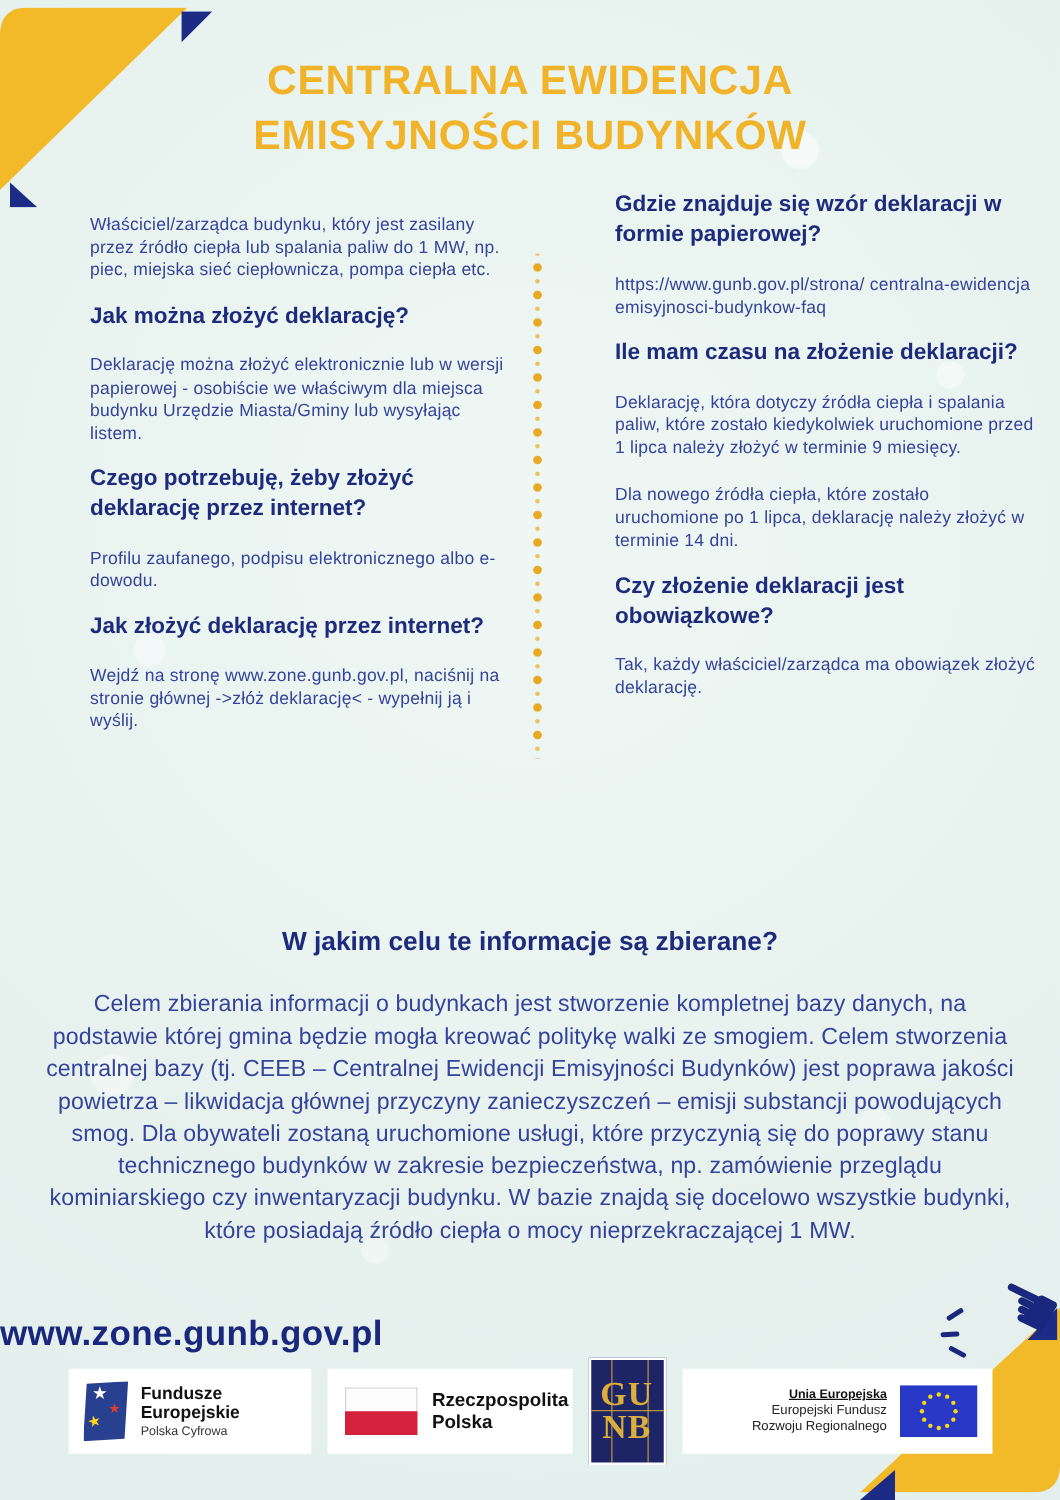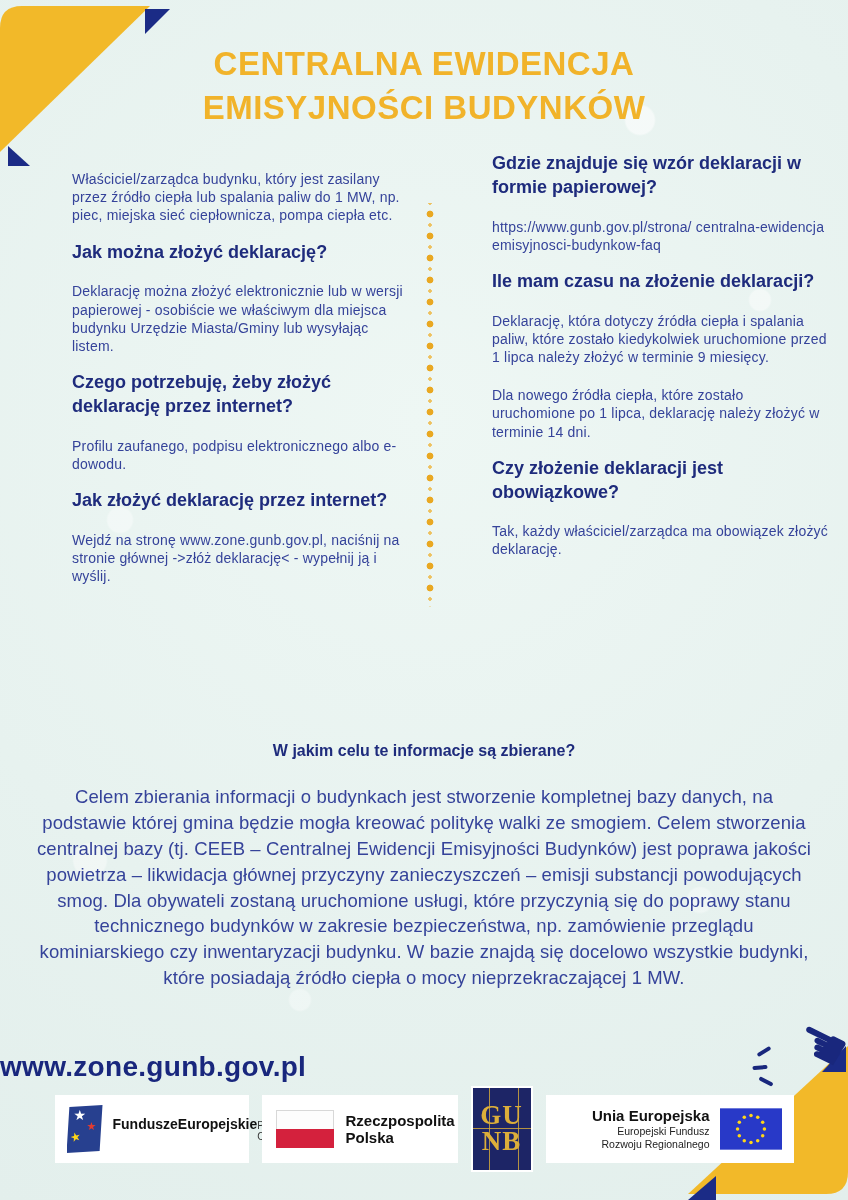--- a/index.html
+++ b/index.html
@@ -37,21 +37,21 @@
   .a{margin:18px 0 0;font-size:14px;color:#35439a;line-height:1.3;letter-spacing:.2px;}
   .a + .a{margin-top:20px;}
   
   .divider-dots{position:absolute;left:425px;top:203px;width:10px;height:404px;
     background-image:
       radial-gradient(circle,#e9a822 3.1px,rgba(233,168,34,0) 3.7px),
       radial-gradient(circle,#eec15e 1.5px,rgba(238,193,94,0) 2.1px);
     background-size:10px 22px,10px 22px;background-position:0 0,0 11px;background-repeat:repeat;}
   
   .purpose{position:absolute;top:742px;left:0;right:0;text-align:center;}
-  .purpose-h{font-size:16px;font-weight:700;color:#1e2b7c;margin:0;}
+  .purpose-h{font-size:21px;font-weight:700;color:#1e2b7c;margin:0;}
   .purpose-b{width:786px;margin:24px auto 0;font-size:18.5px;color:#35439a;line-height:1.4;letter-spacing:.1px;}
   
   .site-row{position:absolute;top:1022px;left:0;right:0;display:flex;justify-content:space-between;align-items:center;gap:4px;}
   .site-url{font-size:28px;font-weight:800;color:#19277d;letter-spacing:.3px;padding-top:18px;}
   .click-wrap{position:relative;width:92px;height:72px;}
   .hand{position:absolute;right:0;top:-6px;font-size:58px;color:#19277d;
     transform:rotate(26deg);font-family:"DejaVu Sans",sans-serif;line-height:1;}
   .spark{position:absolute;width:4px;height:15px;background:#19277d;border-radius:2px;}
   .spark1{left:6px;top:22px;transform:rotate(58deg);}
   .spark2{left:2px;top:38px;transform:rotate(86deg);}
@@ -59,39 +59,39 @@
   
   .footer{position:absolute;top:1086px;left:0;right:0;display:flex;justify-content:center;align-items:center;gap:13px;}
   .logo-box{background:#ffffff;height:68px;display:flex;align-items:center;box-sizing:border-box;}
   .fe-box{width:194px;padding:6px 12px;gap:10px;}
   .fe-flag{position:relative;width:36px;height:48px;background:#27408f;flex:none;
     clip-path:polygon(8% 4%,100% 0,92% 96%,0 100%);}
   .fe-star{position:absolute;line-height:1;font-family:"DejaVu Sans",sans-serif;}
   .fe-star-white{left:7px;top:3px;font-size:14px;color:#ffffff;}
   .fe-star-red{left:20px;top:16px;font-size:11px;color:#e03c31;}
   .fe-star-yellow{left:3px;top:26px;font-size:12px;color:#ffd617;transform:rotate(-14deg);}
-  .fe-text{display:flex;flex-direction:row;color:#111;}
+  .fe-text{display:flex;flex-direction:column;color:#111;}
   .fe-line{font-size:14px;font-weight:700;line-height:1.1;}
   .fe-sub{font-size:10px;margin-top:3px;color:#333;}
   .rp-box{width:196px;padding:22px 14px;gap:12px;}
   .pl-flag{width:58px;height:38px;flex:none;display:flex;flex-direction:column;}
   .pl-white{height:50%;background:#fdfdfd;border:1px solid #d8d8d8;border-bottom:none;box-sizing:border-box;}
   .pl-red{height:50%;background:#d4213d;}
   .rp-text{font-size:15px;font-weight:700;color:#111;line-height:1.15;}
   .gunb-box{position:relative;width:62px;height:86px;background:#1d2566;border:2px solid #fff;
     display:flex;flex-direction:column;align-items:center;justify-content:center;box-sizing:border-box;}
   .gunb-line{position:absolute;background:rgba(220,174,58,.8);}
   .gunb-v1{left:16px;top:0;width:1px;height:100%;}
   .gunb-v2{right:12px;top:0;width:1px;height:100%;}
   .gunb-h1{left:0;top:40px;width:100%;height:1px;}
   .gunb-letters{font-family:"Liberation Serif",serif;font-weight:700;font-size:27px;color:#dcae3a;
     line-height:.95;text-align:center;letter-spacing:1px;z-index:1;}
   .ue-box{width:248px;padding:6px 12px;gap:10px;justify-content:flex-end;}
   .ue-text{display:flex;flex-direction:column;align-items:flex-end;color:#111;text-align:right;}
-  .ue-title{font-size:15px;font-weight:700;line-height:1.2;}
+  .ue-title{font-size:10px;font-weight:700;line-height:1.2;text-decoration:underline;}
   .ue-sub{font-size:10.5px;color:#222;line-height:1.25;}
   .eu-flag{width:62px;height:42px;flex:none;}
 </style>
 </head>
 <body>
 
 <div class="poster">
 
   <div class="corner-tl"></div>
   <div class="tri tri-tl-a"></div>

